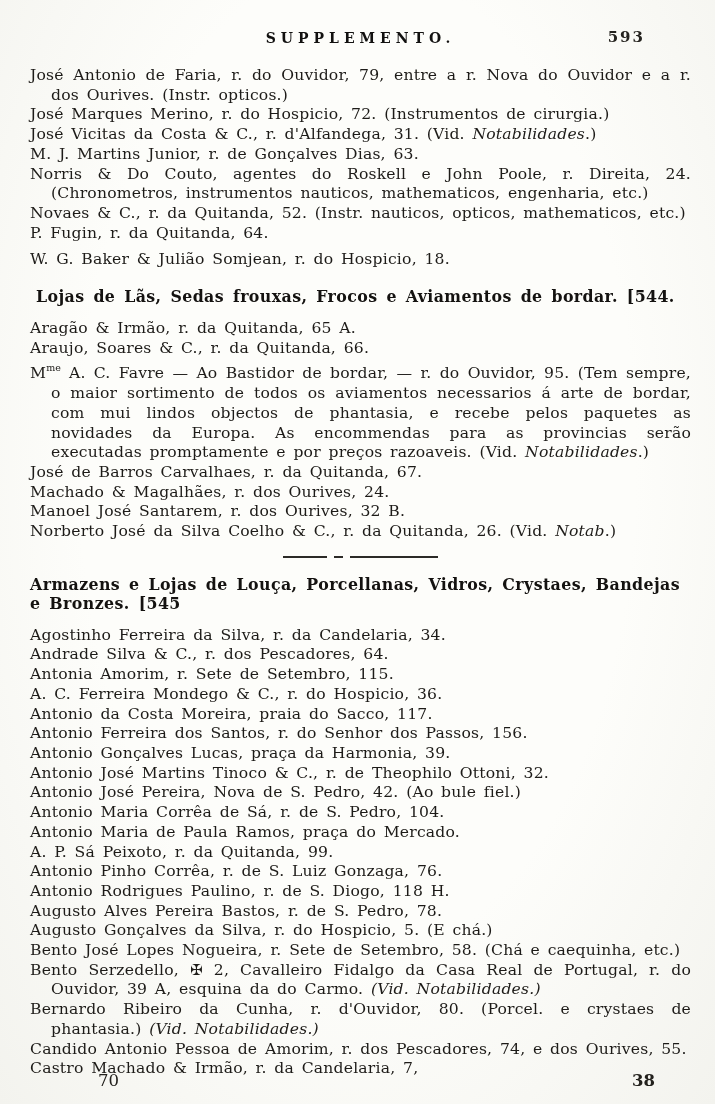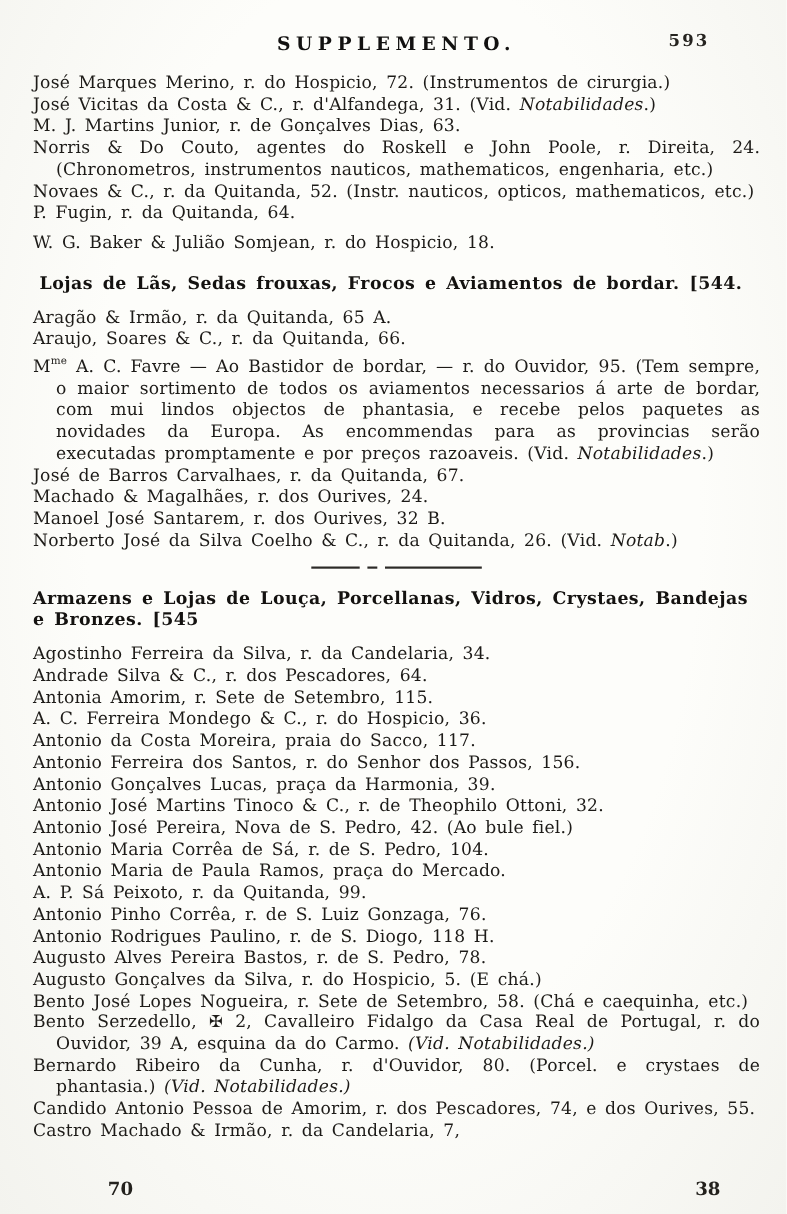--- a/index.html
+++ b/index.html
@@ -8,21 +8,21 @@
     background:radial-gradient(ellipse at 50% 42%, #fdfdfa 55%, #f3f3ee 100%);
     font-family:"DejaVu Serif","Liberation Serif",serif;
     color:#1b1a18;
     -webkit-font-smoothing:antialiased;
   }
   .sheet{position:relative;width:715px;height:1104px;box-sizing:border-box;padding:30px 24px 0 30px;}
   
   .hdr{position:relative;height:26px;margin-bottom:10px;}
   .hdr-title{
     position:absolute;left:0;right:0;text-align:center;
-    font-weight:bold;font-size:17px;letter-spacing:5px;color:#121110;
+    font-weight:bold;font-size:14px;letter-spacing:5px;color:#121110;
   }
   .hdr-page{
     position:absolute;right:46px;top:-2px;
     font-weight:bold;font-size:15px;letter-spacing:2px;color:#25231f;
   }
   
   .entry{
     margin:0;font-size:15.6px;line-height:19.7px;
     text-align:justify;letter-spacing:.2px;word-spacing:2.5px;
     padding-left:21px;text-indent:-21px;color:#1d1b18;
@@ -38,34 +38,35 @@
   }
   .sec-head .ref{margin-left:9px;font-weight:bold;}
   .sec-head.wide{margin-left:0;margin-right:0;}
   
   .divider{display:flex;align-items:center;justify-content:center;gap:7px;margin:14px auto 2px;}
   .divider span{display:inline-block;height:2px;background:#2c2a27;}
   .divider .d1{width:44px;}
   .divider .d2{width:9px;}
   .divider .d3{width:88px;}
   
-  .ftr-left{position:absolute;left:98px;bottom:14px;font-weight:bold;font-size:16.5px;color:#23211d;}
+  .ftr-left{position:absolute;left:98px;bottom:14px;font-weight:normal;font-size:16.5px;color:#23211d;}
   .ftr-right{position:absolute;right:60px;bottom:14px;font-weight:bold;font-size:16.5px;color:#23211d;}
 </style>
 </head>
 <body>
 
 <div class="sheet">
 
   <div class="hdr">
     <div class="hdr-title">SUPPLEMENTO.</div>
     <div class="hdr-page">593</div>
   </div>
 
   <div>
+    <p class="entry"><span>José Antonio de Faria, r. do Ouvidor, 79, entre a r. Nova do Ouvidor e a r. dos Ourives. (Instr. opticos.)</span></p>
     <p class="entry"><span>José Marques Merino, r. do Hospicio, 72. (Instrumentos de cirurgia.)</span></p>
     <p class="entry"><span>José Vicitas da Costa &amp; C., r. d'Alfandega, 31. (Vid. </span><span class="it">Notabilidades</span><span>.)</span></p>
     <p class="entry"><span>M. J. Martins Junior, r. de Gonçalves Dias, 63.</span></p>
     <p class="entry"><span>Norris &amp; Do Couto, agentes do Roskell e John Poole, r. Direita, 24. (Chronometros, instrumentos nauticos, mathematicos, engenharia, etc.)</span></p>
     <p class="entry"><span>Novaes &amp; C., r. da Quitanda, 52. (Instr. nauticos, opticos, mathematicos, etc.)</span></p>
     <p class="entry"><span>P. Fugin, r. da Quitanda, 64.</span></p>
     <p class="entry sp-before"><span>W. G. Baker &amp; Julião Somjean, r. do Hospicio, 18.</span></p>
   </div>
 
   <div class="sec-head">

